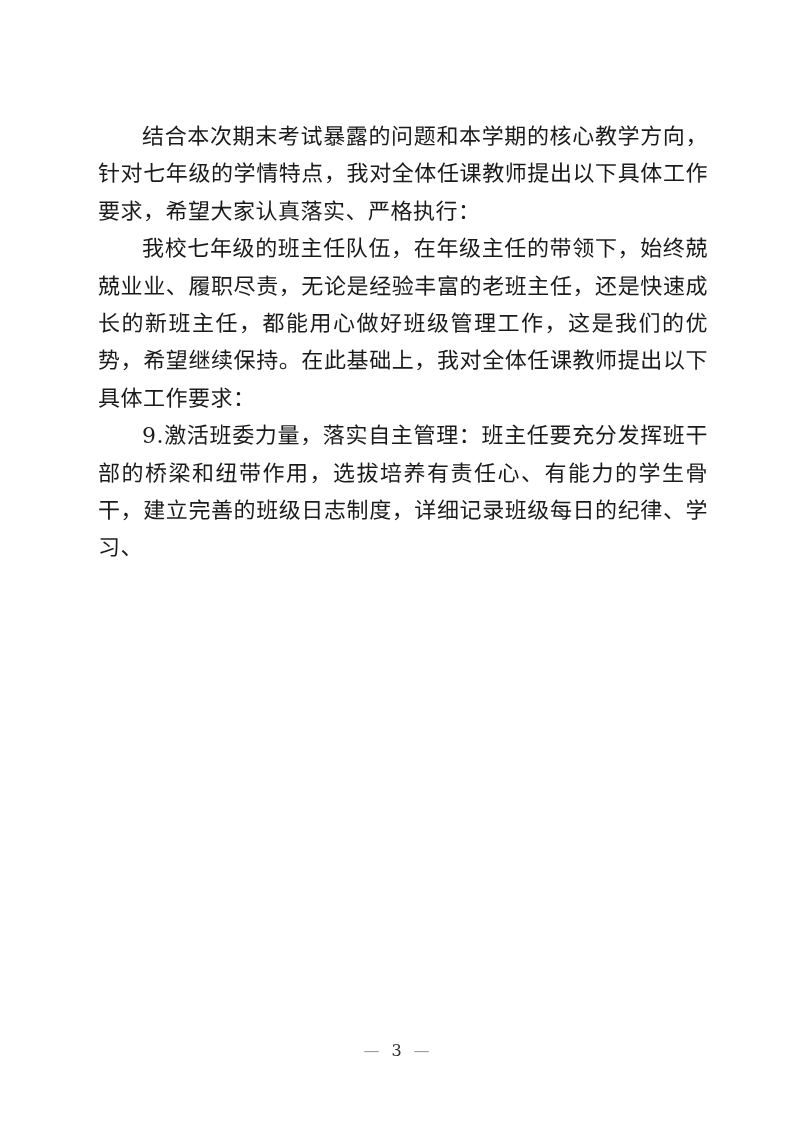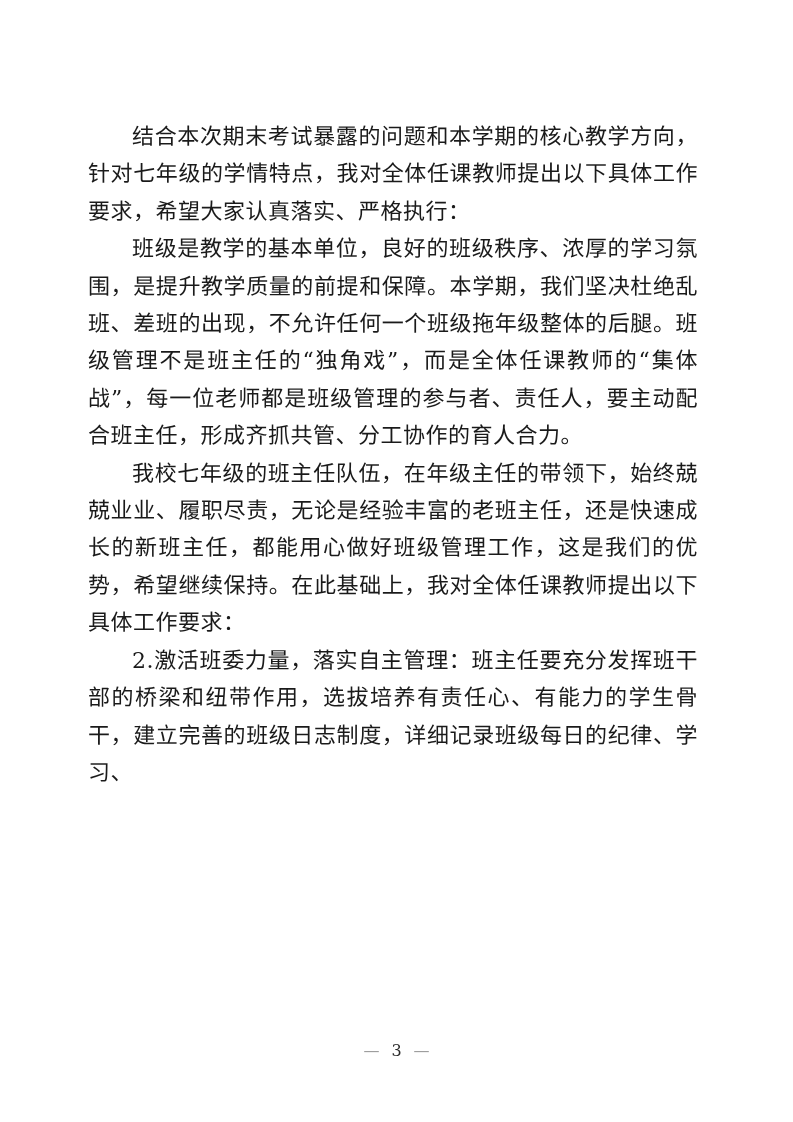--- a/index.html
+++ b/index.html
@@ -11,21 +11,21 @@
     position: relative;
     width: 793px;
     height: 1122px;
     background: #ffffff;
     overflow: hidden;
     font-family: "DejaVu Serif", "Liberation Serif", serif;
     color: #1a1a1a;
   }
   .text-block {
     position: absolute;
-    left: 88px;
+    left: 98px;
     top: 118px;
     width: 610px;
   }
   .para {
     margin: 0;
     font-size: 22px;
     line-height: 37.4px;
     text-align: justify;
     text-justify: inter-character;
     text-indent: 2em;
@@ -55,21 +55,20 @@
     margin: 0 12px;
     color: #2a2a2a;
   }
 </style>
 </head>
 <body>
 
 <div class="page">
   <div class="text-block">
     <p class="para">结合本次期末考试暴露的问题和本学期的核心教学方向，针对七年级的学情特点，我对全体任课教师提出以下具体工作要求，希望大家认真落实、严格执行：</p>
-    <p class="para">班级是教学的基本单位，良好的班级秩序、浓厚的学习氛围，是提升教学质量的前提和保障。本学期，我们坚决杜绝乱班、差班的出现，不允许任何一个班级拖年级整体的后腿。班级管理不是班主任的“独角戏”，而是全体任课教师的“集体战”，每一位老师都是班级管理的参与者、责任人，要主动配合班主任，形成齐抓共管、分工协作的育人合力。</p>
     <p class="para">我校七年级的班主任队伍，在年级主任的带领下，始终兢兢业业、履职尽责，无论是经验丰富的老班主任，还是快速成长的新班主任，都能用心做好班级管理工作，这是我们的优势，希望继续保持。在此基础上，我对全体任课教师提出以下具体工作要求：</p>
-    <p class="para">2.激活班委力量，落实自主管理：班主任要充分发挥班干部的桥梁和纽带作用，选拔培养有责任心、有能力的学生骨干，建立完善的班级日志制度，详细记录班级每日的纪律、学习、</p>
+    <p class="para">9.激活班委力量，落实自主管理：班主任要充分发挥班干部的桥梁和纽带作用，选拔培养有责任心、有能力的学生骨干，建立完善的班级日志制度，详细记录班级每日的纪律、学习、</p>
   </div>
 
   <div class="footer">
     <span class="dash">—</span><span class="page-num">3</span><span class="dash">—</span>
   </div>
 </div>
 
 </body></html>

